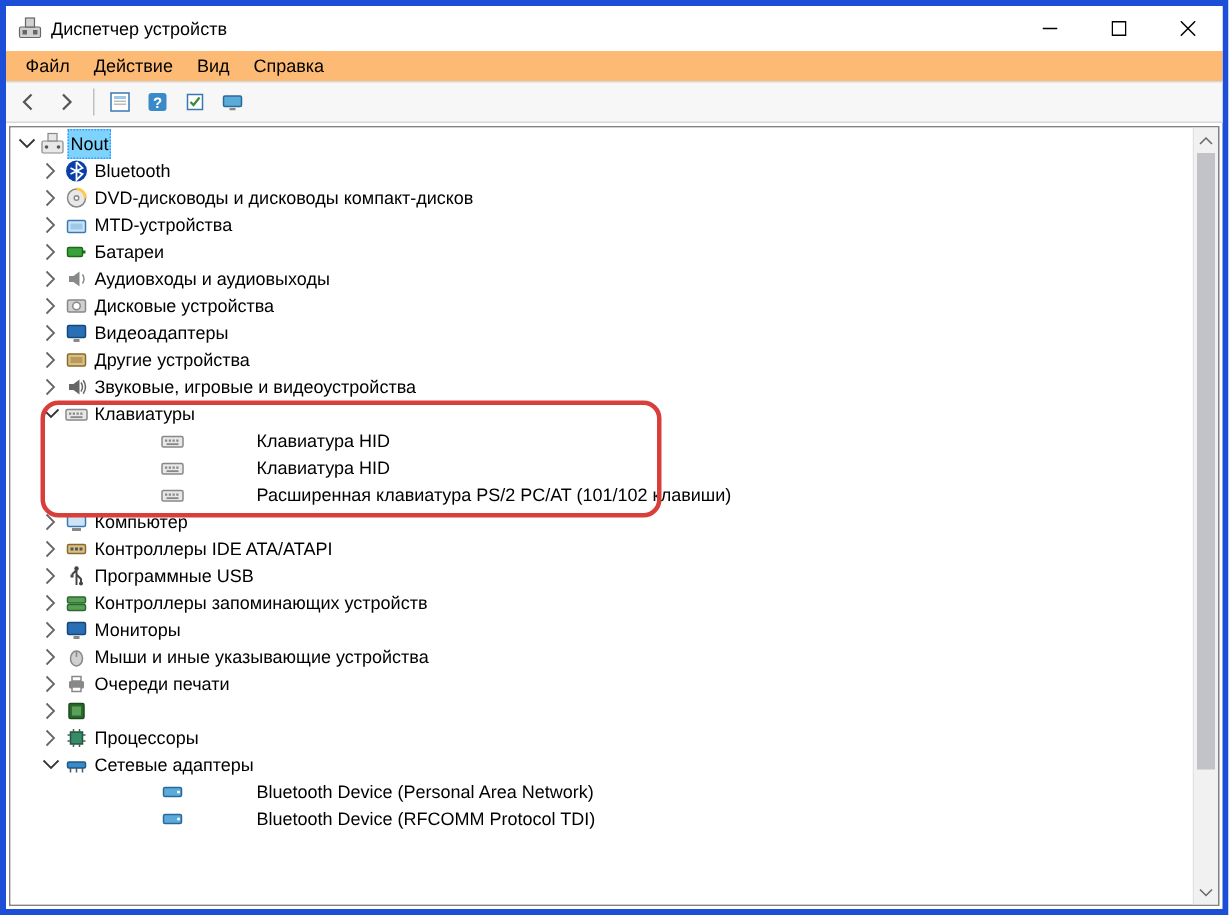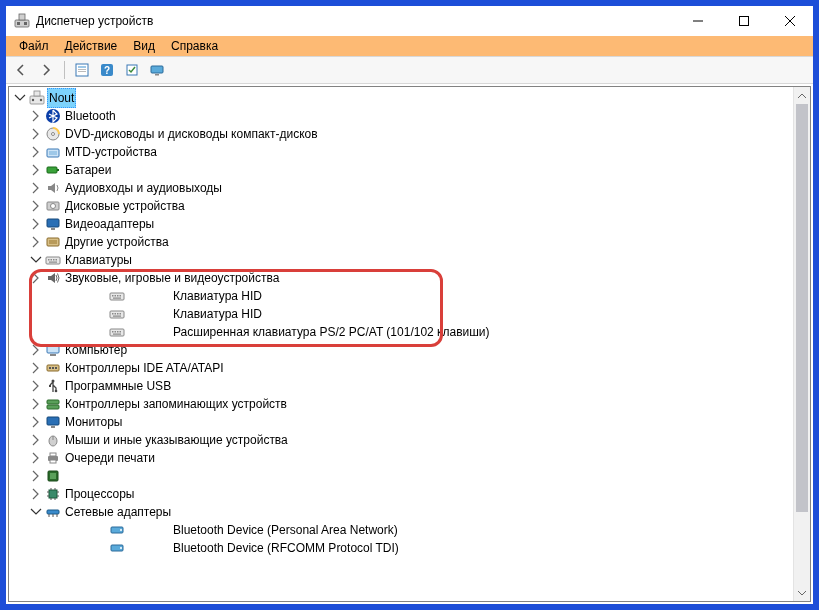--- a/index.html
+++ b/index.html
@@ -9,21 +9,21 @@
     font-size: 12px;
     background: #fff;
     display: flex;
     align-items: center;
     justify-content: center;
     height: 100vh;
   }
   .window {
     width: 819px;
     height: 610px;
-    border: 6px solid #1d4ed8;
+    border: 4px solid #1d4ed8;
     background: #ffffff;
     display: flex;
     flex-direction: column;
     box-shadow: 0 0 0 1px rgba(0,0,0,0.02);
   }
   
   .titlebar {
     height: 30px;
     display: flex;
     align-items: center;
@@ -541,42 +541,42 @@
             <span class="node-icon">
               <svg width="16" height="16">
                 <use href="#ico-other"></use>
               </svg>
             </span>
             <span class="node-label">Другие устройства</span>
           </div>
           <div class="node depth-1">
             <span class="expander">
               <svg width="12" height="12">
+                <use href="#chev-right"></use>
+              </svg>
+            </span>
+            <span class="node-icon">
+              <svg width="16" height="16">
+                <use href="#ico-sound"></use>
+              </svg>
+            </span>
+            <span class="node-label">Звуковые, игровые и видеоустройства</span>
+          </div>
+          <div class="node depth-1">
+            <span class="expander">
+              <svg width="12" height="12">
                 <use href="#chev-down"></use>
               </svg>
             </span>
             <span class="node-icon">
               <svg width="16" height="16">
                 <use href="#ico-keyboard"></use>
               </svg>
             </span>
             <span class="node-label">Клавиатуры</span>
-          </div>
-          <div class="node depth-1">
-            <span class="expander">
-              <svg width="12" height="12">
-                <use href="#chev-right"></use>
-              </svg>
-            </span>
-            <span class="node-icon">
-              <svg width="16" height="16">
-                <use href="#ico-sound"></use>
-              </svg>
-            </span>
-            <span class="node-label">Звуковые, игровые и видеоустройства</span>
           </div>
           <div class="node depth-2">
             <span class="expander none"></span>
             <span class="node-icon">
               <svg width="16" height="16">
                 <use href="#ico-keyboard"></use>
               </svg>
             </span>
             <span class="node-label">Клавиатура HID</span>
           </div>

